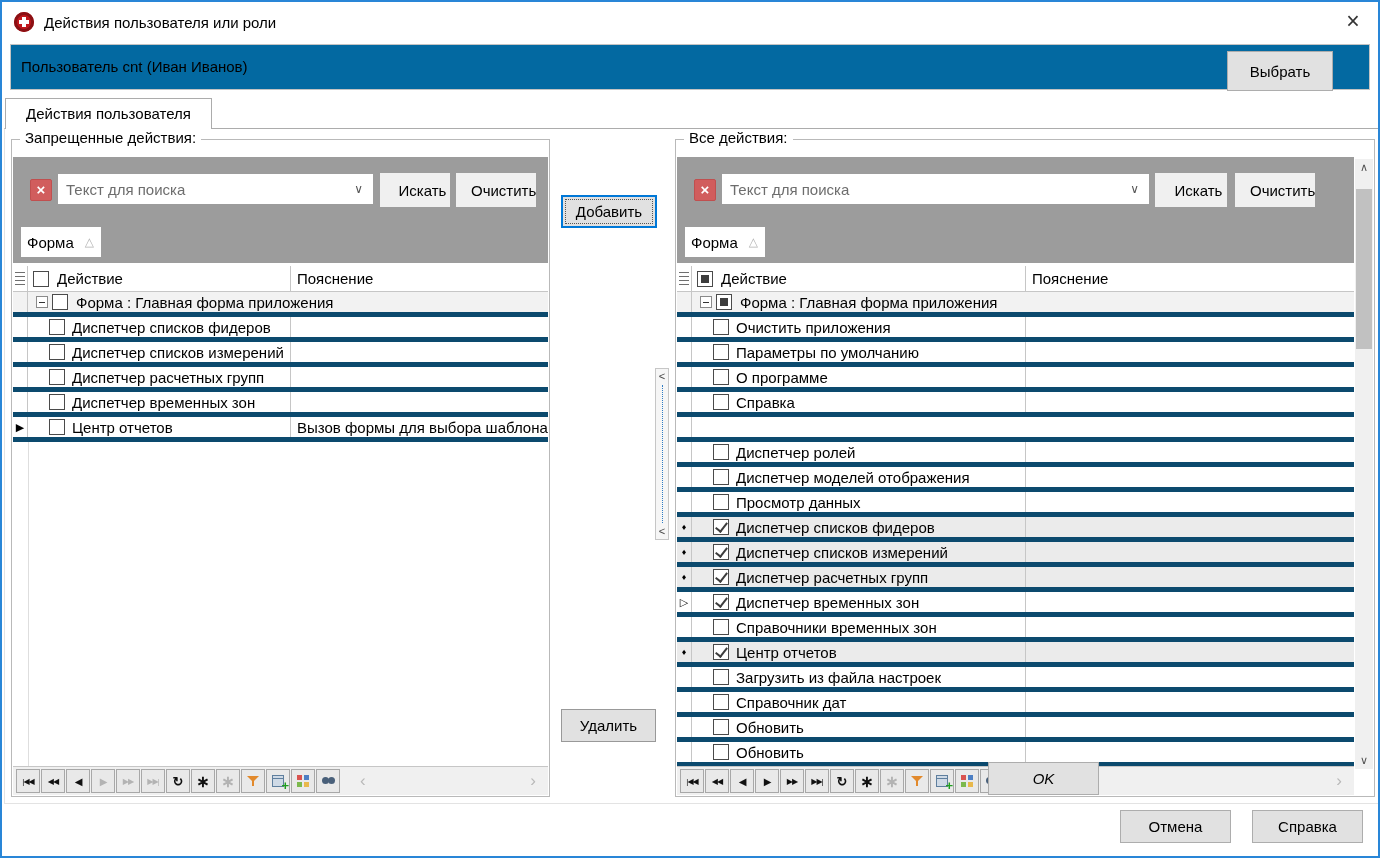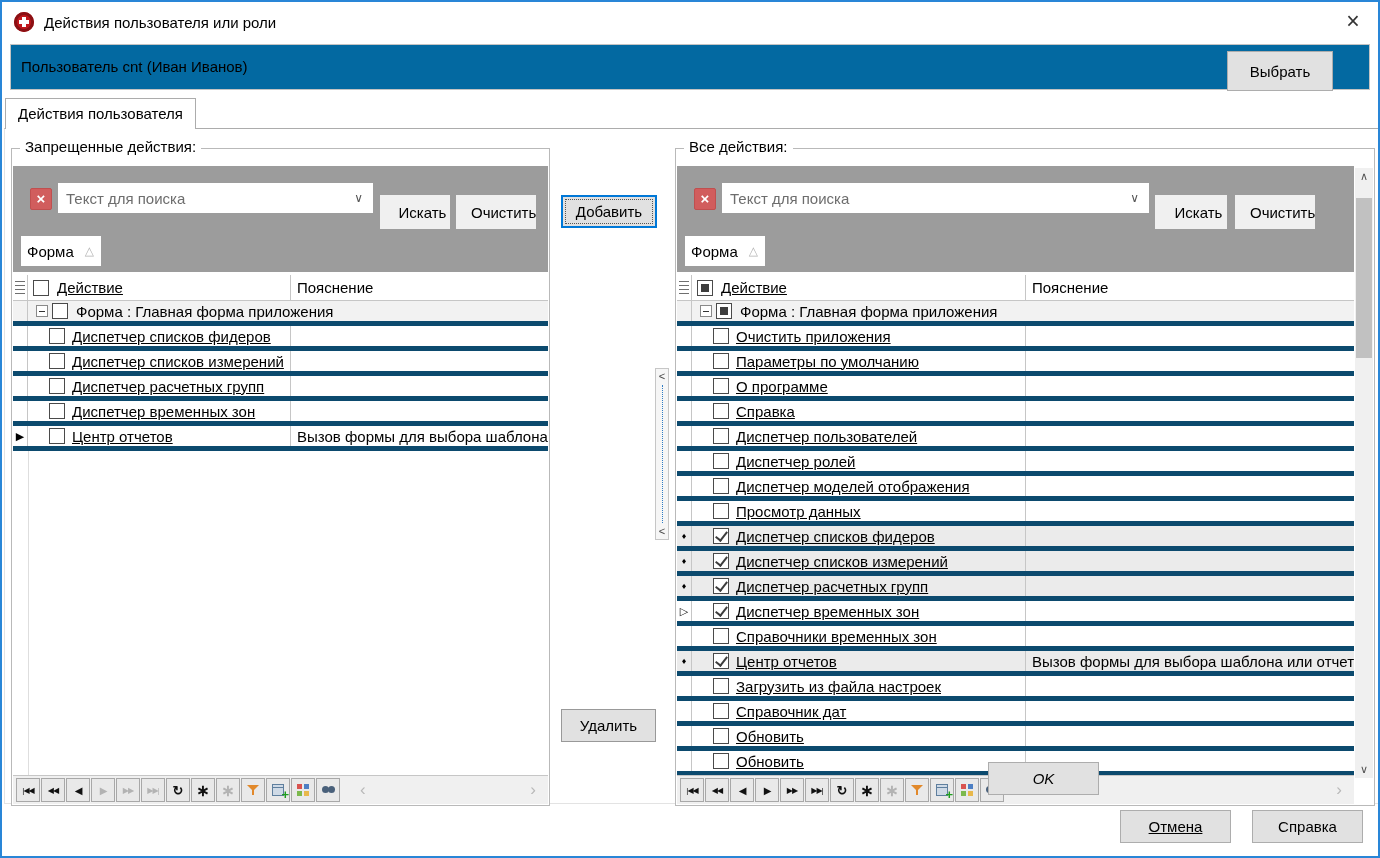--- a/index.html
+++ b/index.html
@@ -24,65 +24,65 @@
                display:flex; align-items:center; justify-content:center;
                font-size:23px; font-weight:300; color:#333; }
 
   
   .user-panel { position:absolute; left:8px; top:42px; width:1360px; height:46px;
                 background:#0369a1; border:1px solid #c3c3c3; }
   .user-label { position:absolute; left:10px; top:13px; }
   .select-btn { right:36px; top:6px; width:106px; height:40px; }
 
   
-  .tab { position:absolute; left:3px; top:96px; height:31px; padding:0 12px; line-height:29px;
+  .tab { position:absolute; left:3px; top:96px; height:31px; padding:0 20px; line-height:29px;
          background:#fff; border:1px solid #acacac; border-bottom:none; z-index:2; }
   .tab-content { position:absolute; left:2px; top:126px; width:1376px; height:676px;
                  background:#fff; border:1px solid #e3e3e3; border-top:1px solid #acacac; }
 
   
-  .panel { position:absolute; top:10px; height:658px; border:1px solid #b9b9b9; background:#fff;margin-top:9px; }
+  .panel { position:absolute; top:10px; height:658px; border:1px solid #b9b9b9; background:#fff; }
   .left-panel  { left:6px;   width:539px; }
   .right-panel { left:670px; width:700px; }
   .panel-title { position:absolute; left:8px; top:-11px; background:#fff; padding:0 5px; white-space:nowrap; }
 
   
   .filter-panel { position:absolute; left:1px; top:17px; height:106px; background:#9c9c9c; }
   .left-panel  .filter-panel { width:535px; }
   .right-panel .filter-panel { width:677px; }
   .red-x { position:absolute; left:17px; top:22px; width:22px; height:22px;
            background:#d15d5d; border:1px solid #c04f4f; border-radius:2px;
            color:#fff; font-weight:bold; font-size:15px; line-height:19px; text-align:center; }
   .combo { position:absolute; left:45px; top:17px; height:30px; background:#fff;
            display:flex; align-items:center; }
   .left-panel  .combo { width:315px; }
   .right-panel .combo { width:427px; }
   .combo input { border:none; outline:none; flex:1; min-width:0; font:inherit; font-size:15px;
                  padding-left:8px; background:transparent; }
   .combo input::placeholder { color:#6d6d6d; opacity:1; }
   .combo-arrow { color:#555; font-size:12px; padding:0 10px 0 4px; flex:none; }
-  .flat-btn { position:absolute; top:29px; height:34px; background:#f0f0f0; border:none;
+  .flat-btn { position:absolute; top:16px; height:34px; background:#f0f0f0; border:none;
               font-family:inherit; font-size:15px; color:#000;padding-left:15px; }
   .left-panel  .search-btn { left:367px; width:70px; }
   .left-panel  .clear-btn  { left:443px; width:80px; }
   .right-panel .search-btn { left:478px; width:72px; }
   .right-panel .clear-btn  { left:558px; width:80px; }
   .group-by { position:absolute; left:8px; top:70px; width:80px; height:30px; background:#fff;
               display:flex; align-items:center; padding-left:6px; gap:11px; }
   .sort-tri { color:#b5b5b5; font-size:12px; }
 
   
   .grid-header { position:absolute; left:1px; top:126px; height:26px; display:flex;
                  background:#fff; border-bottom:1px solid #c6c6c6; align-items:stretch; }
   .left-panel  .grid-header, .left-panel  .grid-body, .left-panel  .navigator { width:535px; }
   .right-panel .grid-header, .right-panel .grid-body, .right-panel .navigator { width:677px; }
   .gutter { width:15px; flex:none; border-right:1px solid #c6c6c6;
             display:flex; align-items:center; justify-content:center; font-size:10px; color:#000; }
   .cell-action { display:flex; align-items:center; flex:none; overflow:hidden;
-                 border-right:1px solid #c6c6c6;text-decoration:underline; }
+                 border-right:1px solid #c6c6c6; }
   .left-panel  .cell-action { width:263px; }
   .right-panel .cell-action { width:334px; }
   .cell-note { flex:1; display:flex; align-items:center; padding-left:6px;
                white-space:nowrap; overflow:hidden;text-align:right; }
   .grid-header .cb { margin-left:5px; }
   .hdr-label { margin-left:8px; white-space:nowrap; }
   .indicator-icon { width:10px; height:13px;
     background:repeating-linear-gradient(to bottom, #6f6f6f 0 1px, transparent 1px 4px); }
 
   .grid-body { position:absolute; left:1px; top:152px; bottom:30px; overflow:hidden; background:#fff; }
@@ -150,21 +150,21 @@
   
   .vscroll { position:absolute; right:1px; top:19px; width:18px; height:610px;
              background:#f0f0f0; display:flex; flex-direction:column; }
   .vs-arrow { height:17px; flex:none; display:flex; align-items:center; justify-content:center;
               color:#505050; font-size:11px; }
   .vs-track { flex:1; position:relative; }
   .vs-thumb { position:absolute; left:1px; right:1px; top:13px; height:160px; background:#c1c1c1; }
 
   
   .ok-btn     { left:986px;  top:760px; width:111px; height:33px;font-style:italic; }
-  .cancel-btn { left:1118px; top:808px; width:111px; height:33px;text-decoration:underline; }
+  .cancel-btn { left:1118px; top:808px; width:111px; height:33px; }
   .help-btn   { left:1250px; top:808px; width:111px; height:33px; }
 </style>
 </head>
 <body>
 
 <div class="window">
 
   <div class="titlebar">
     <span class="app-icon"></span>
     <span class="title">Действия пользователя или роли</span>
@@ -347,24 +347,20 @@
     <span class="cell-note"></span>
   </div><div class="grid-row">
     <span class="gutter"></span>
     <span class="cell-action">
       <span class="cb row-cb"></span>
       <span class="row-label">Справка</span>
     </span>
     <span class="cell-note"></span>
   </div><div class="grid-row">
     <span class="gutter"></span>
-    <span class="cell-action">
-      <span class="cb row-cb"></span>
-      <span class="row-label">Диспетчер пользователей</span>
-    </span>
     <span class="cell-note"></span>
   </div><div class="grid-row">
     <span class="gutter"></span>
     <span class="cell-action">
       <span class="cb row-cb"></span>
       <span class="row-label">Диспетчер ролей</span>
     </span>
     <span class="cell-note"></span>
   </div><div class="grid-row">
     <span class="gutter"></span>
@@ -414,21 +410,20 @@
       <span class="cb row-cb"></span>
       <span class="row-label">Справочники временных зон</span>
     </span>
     <span class="cell-note"></span>
   </div><div class="grid-row shaded">
     <span class="gutter m-modified">♦</span>
     <span class="cell-action">
       <span class="cb row-cb checked"></span>
       <span class="row-label">Центр отчетов</span>
     </span>
-    <span class="cell-note">Вызов формы для выбора шаблона или отчет</span>
   </div><div class="grid-row">
     <span class="gutter"></span>
     <span class="cell-action">
       <span class="cb row-cb"></span>
       <span class="row-label">Загрузить из файла настроек</span>
     </span>
     <span class="cell-note"></span>
   </div><div class="grid-row">
     <span class="gutter"></span>
     <span class="cell-action">

